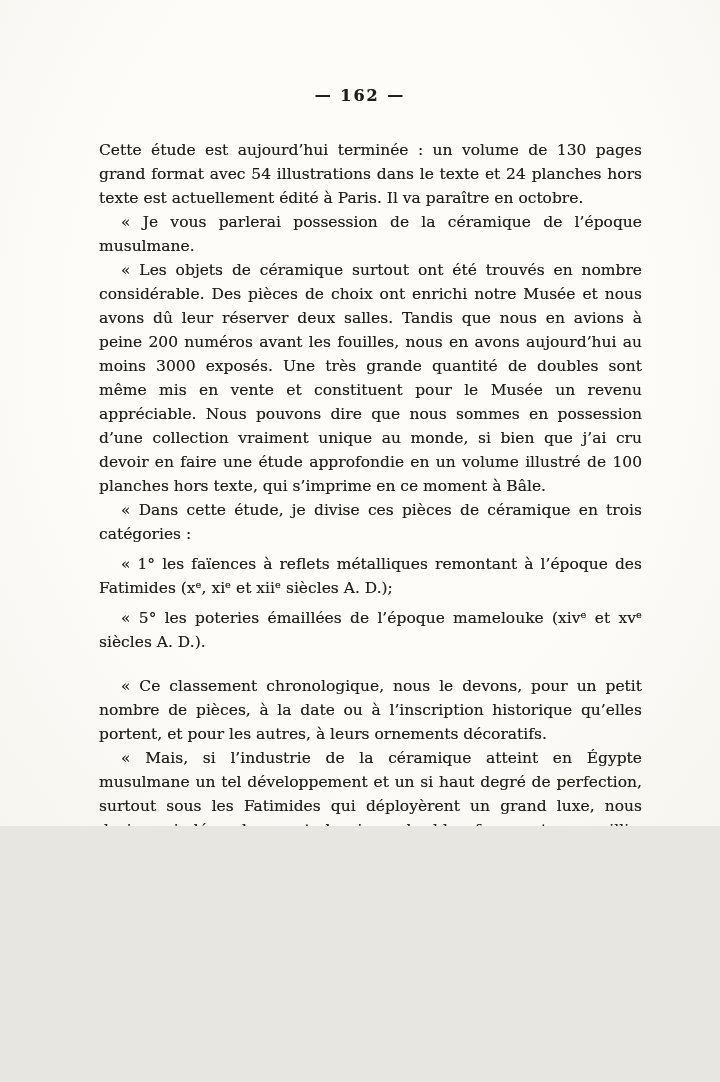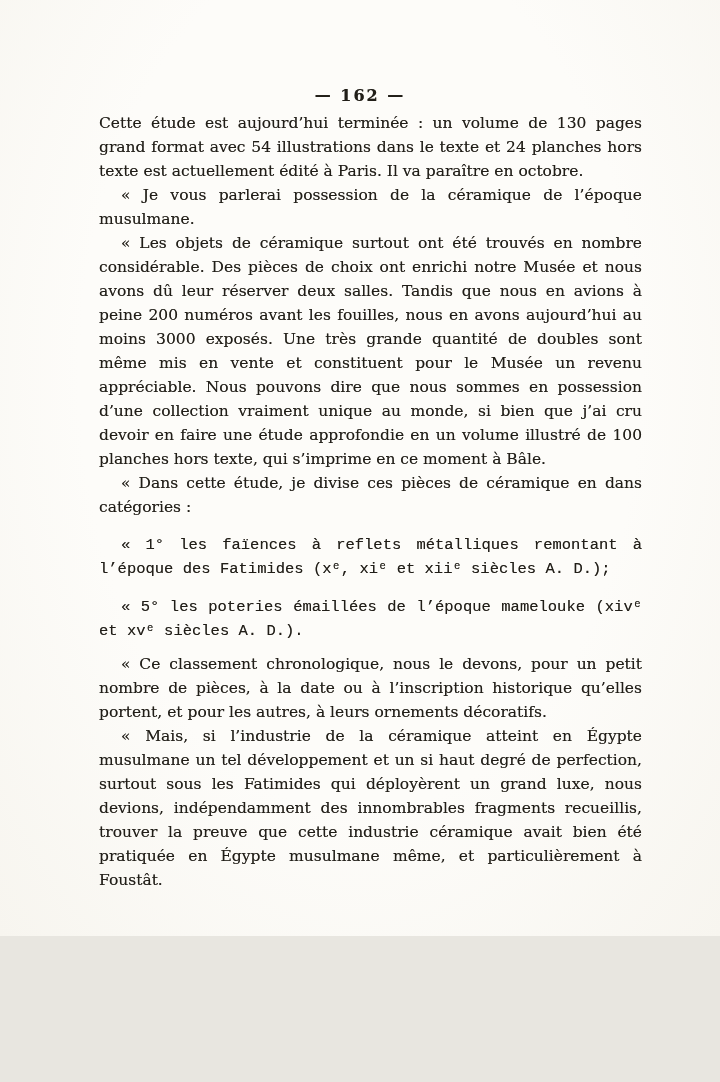--- a/index.html
+++ b/index.html
@@ -4,73 +4,72 @@
 <style>
   * { box-sizing: border-box; }
   html, body {
     margin: 0;
     padding: 0;
     background: #e8e6e0;
   }
   .page {
     position: relative;
     width: 720px;
-    height: 936px;
+    height: 826px;
     background: radial-gradient(ellipse at 50% 40%, #fdfcf9 55%, #f7f5ef 100%);
     overflow: hidden;
     color: #211e18;
     font-family: "DejaVu Serif", "Liberation Serif", serif;
   }
   .page-number {
     position: absolute;
     top: 86px;
     left: 0;
     width: 100%;
     text-align: center;
     font-size: 16px;
     font-weight: 700;
     letter-spacing: 2px;
     text-shadow: 0 0 0.5px rgba(33,30,24,0.6);
   }
   .text-block {
     position: absolute;
-    top: 111px;
+    top: 138px;
     left: 99px;
     width: 543px;
     font-size: 15.5px;
     line-height: 24px;
     text-align: justify;
     text-shadow: 0 0 0.6px rgba(33,30,24,0.55);
     hyphens: auto;
     -webkit-hyphens: auto;
   }
   .para {
     margin: 0;
     text-indent: 22px;
   }
   .para.no-indent {
     text-indent: 0;
   }
   .para.list-item {
-    margin-top: 14px;
-    font-family: Liberation Mono, monospace;
+    margin-top: 6px;
   }
   .para.section-gap {
-    margin-top: 9px;
+    margin-top: 20px;
   }
 </style>
 </head>
 <body>
 
 <div class="page">
   <div class="page-number">— 162 —</div>
 
   <div class="text-block">
     <p class="para no-indent">Cette étude est aujourd’hui terminée : un volume de 130 pages grand format avec 54 illustrations dans le texte et 24 planches hors texte est actuellement édité à Paris. Il va paraître en octobre.</p>
     <p class="para">« Je vous parlerai possession de la céramique de l’époque musulmane.</p>
     <p class="para">« Les objets de céramique surtout ont été trouvés en nombre considérable. Des pièces de choix ont enrichi notre Musée et nous avons dû leur réserver deux salles. Tandis que nous en avions à peine 200 numéros avant les fouilles, nous en avons aujourd’hui au moins 3000 exposés. Une très grande quantité de doubles sont même mis en vente et constituent pour le Musée un revenu appréciable. Nous pouvons dire que nous sommes en possession d’une collection vraiment unique au monde, si bien que j’ai cru devoir en faire une étude approfondie en un volume illustré de 100 planches hors texte, qui s’imprime en ce moment à Bâle.</p>
-    <p class="para">« Dans cette étude, je divise ces pièces de céramique en dans catégories :</p>
+    <p class="para">« Dans cette étude, je divise ces pièces de céramique en trois catégories :</p>
     <p class="para list-item">« 1°  les faïences à reflets métalliques remontant à l’époque des Fatimides (xᵉ, xiᵉ et xiiᵉ siècles A. D.);</p>
     <p class="para list-item">« 5°  les poteries émaillées de l’époque mamelouke (xivᵉ et xvᵉ siècles A. D.).</p>
     <p class="para section-gap">« Ce classement chronologique, nous le devons, pour un petit nombre de pièces, à la date ou à l’inscription historique qu’elles portent, et pour les autres, à leurs ornements décoratifs.</p>
     <p class="para">« Mais, si l’industrie de la céramique atteint en Égypte musulmane un tel développement et un si haut degré de perfection, surtout sous les Fatimides qui déployèrent un grand luxe, nous devions, indépendamment des innombrables fragments recueillis, trouver la preuve que cette industrie céramique avait bien été pratiquée en Égypte musulmane même, et particulièrement à Foustât.</p>
   </div>
 </div>
 
 </body></html>

